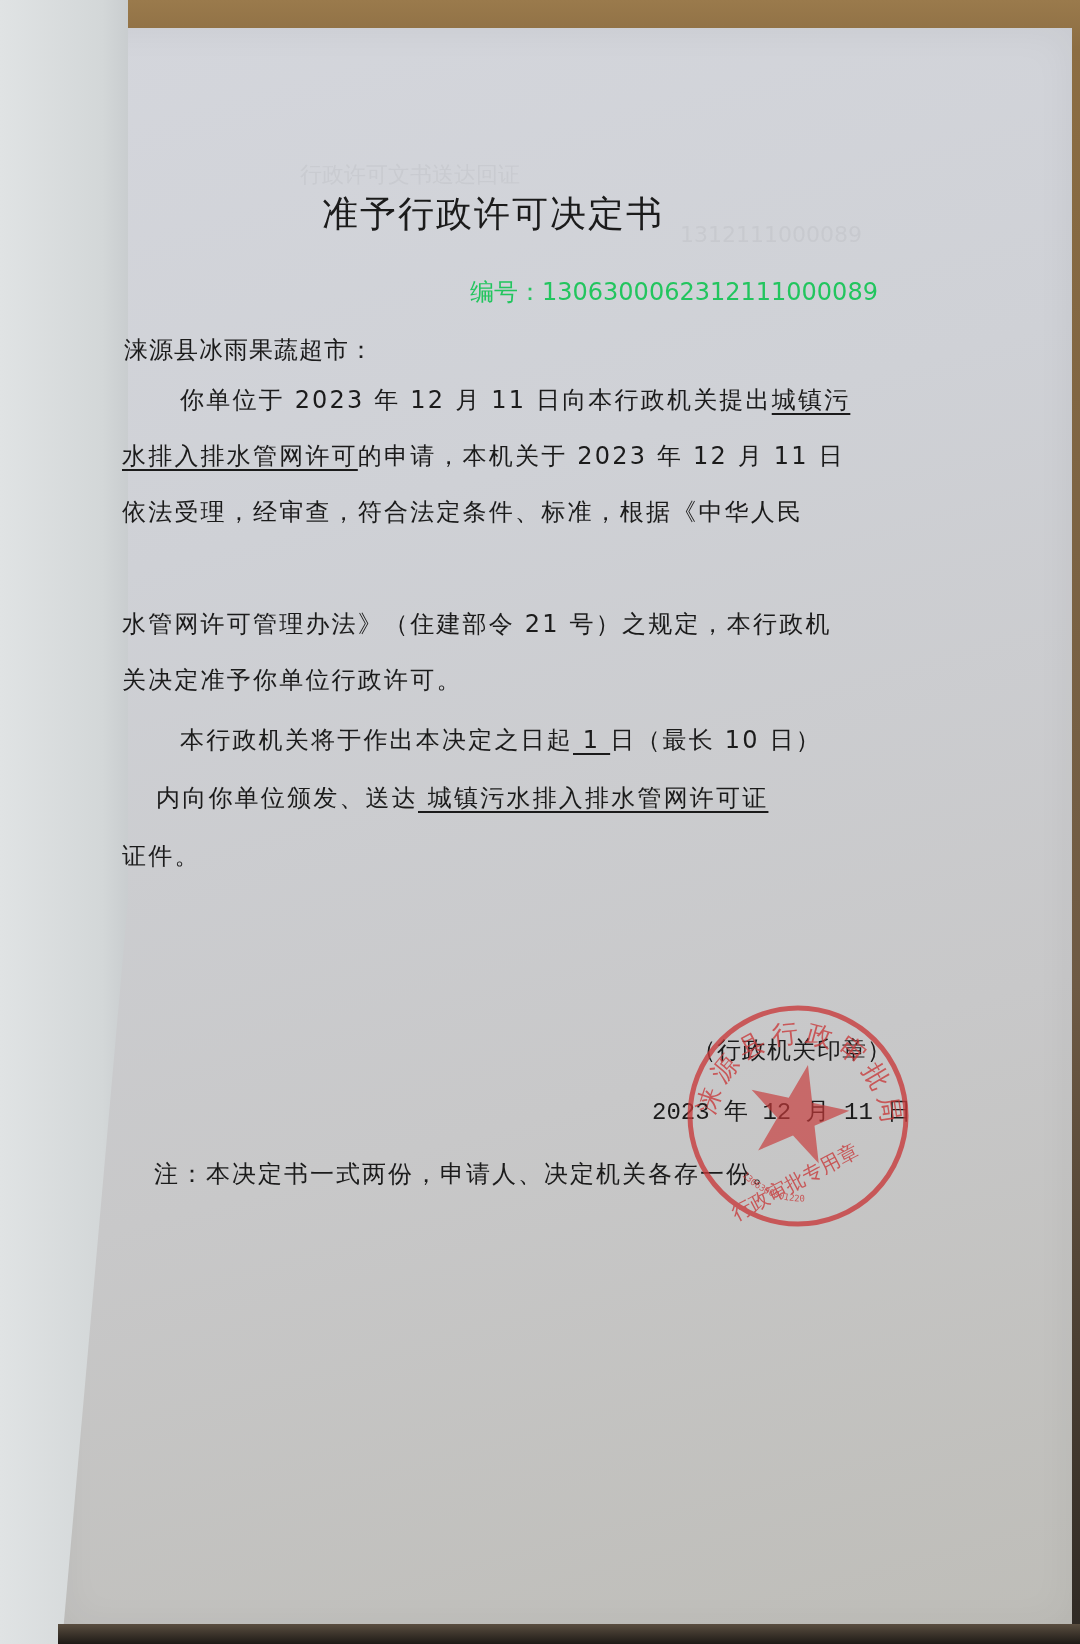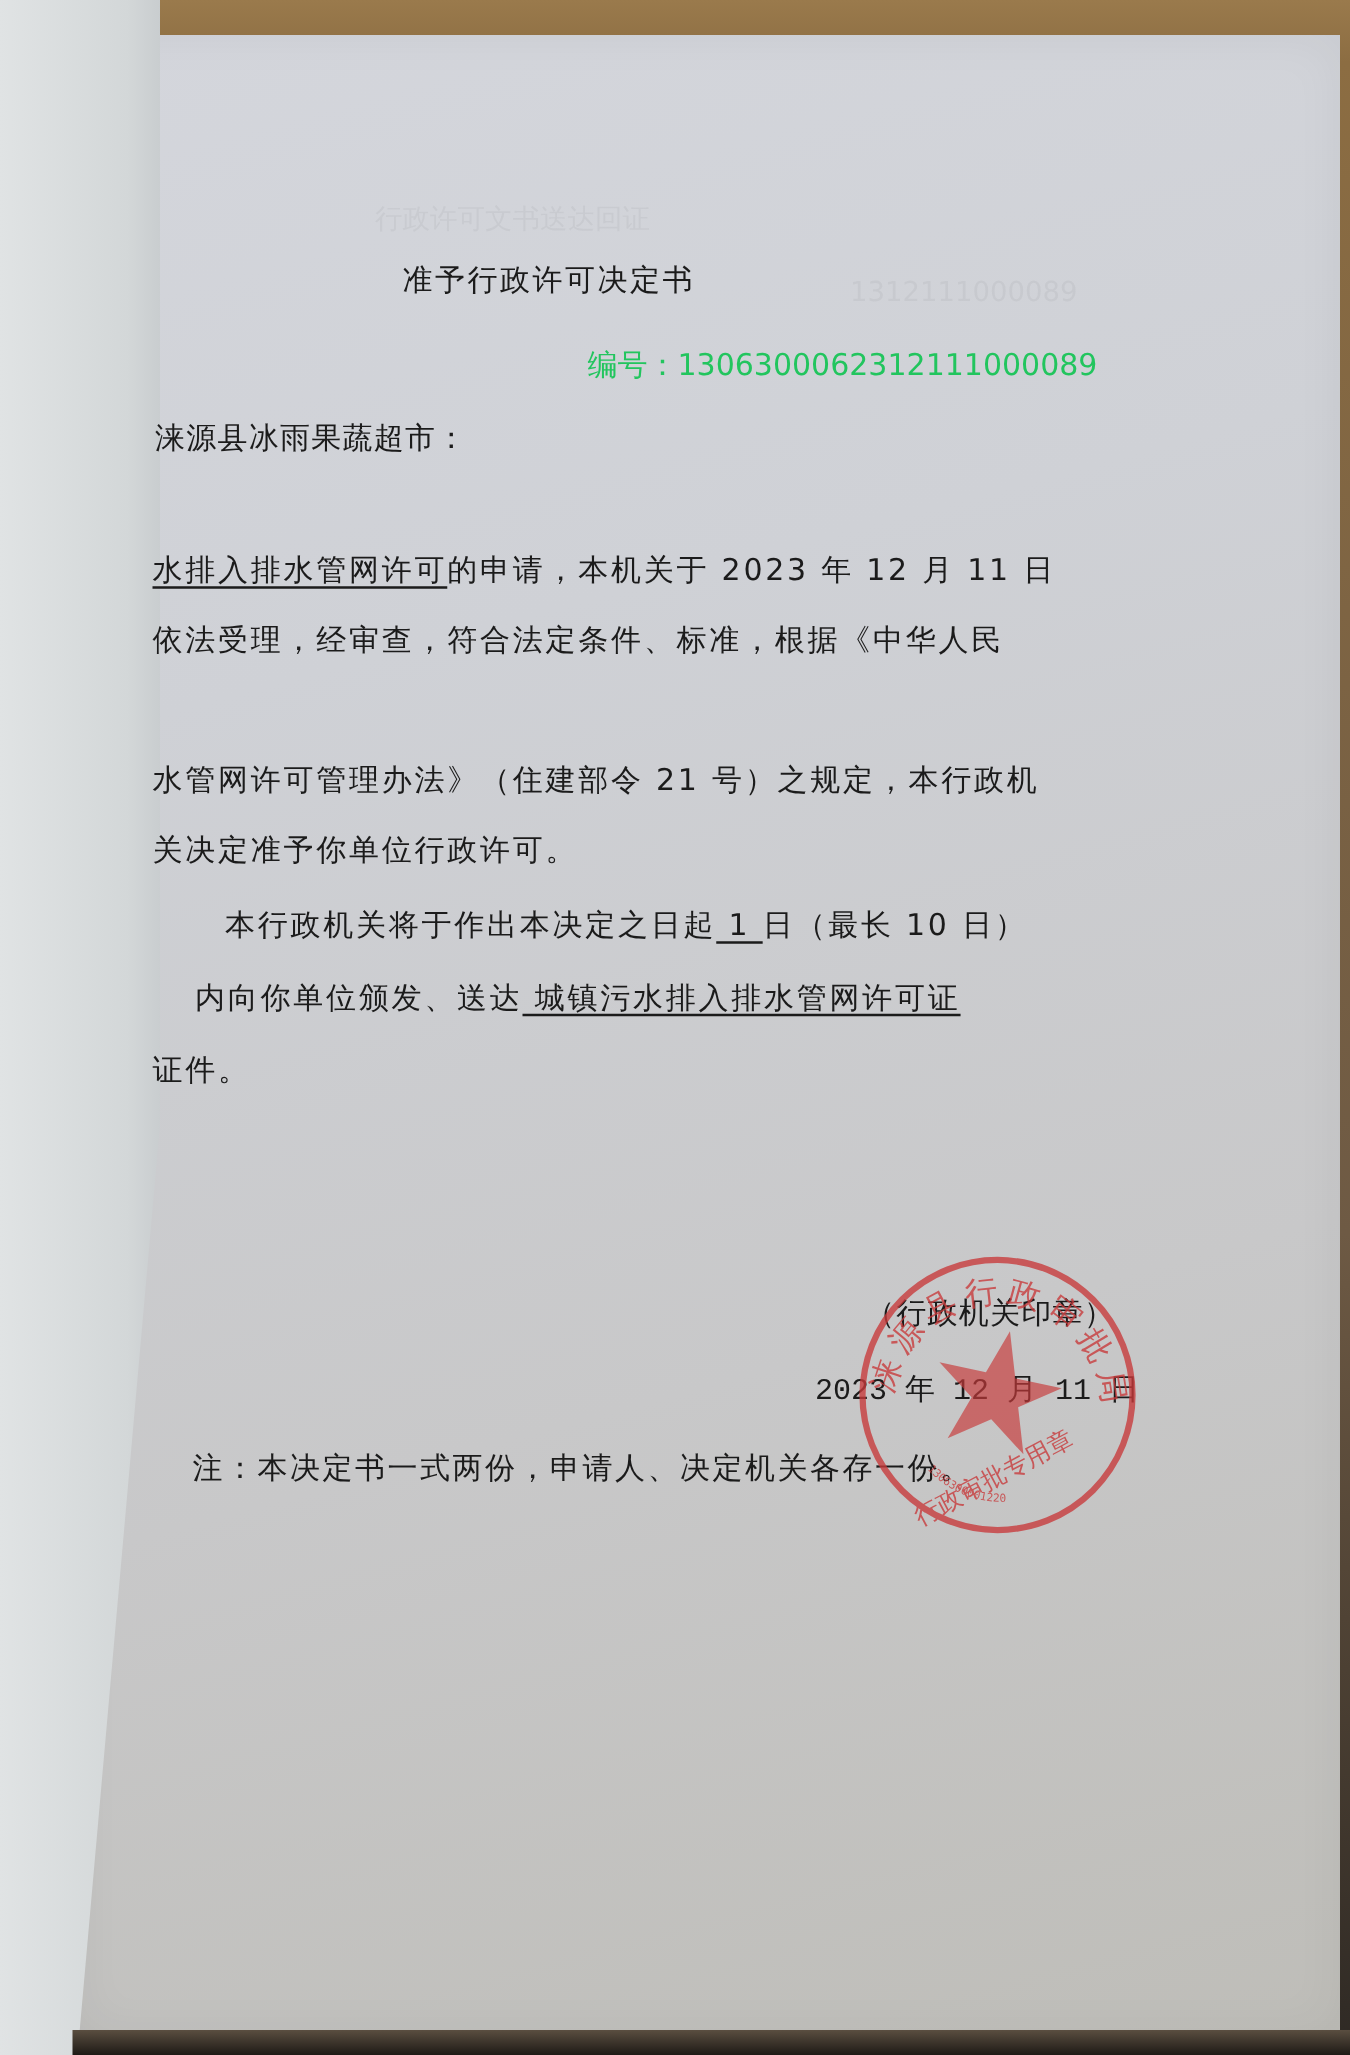--- a/index.html
+++ b/index.html
@@ -37,22 +37,22 @@
       clip-path: polygon(0 0, 128px 0, 128px 900px, 62px 1644px, 0 1644px);
     }
     .doc {
       position: absolute;
       left: 0; top: 0;
       width: 1080px; height: 1644px;
       color: #1b1b1b;
     }
     .title {
       position: absolute;
-      left: 322px; top: 208px;
-      font-size: 24px;
+      left: 322px; top: 190px;
+      font-size: 36px;
       letter-spacing: 2px;
       font-weight: 500;
       white-space: nowrap;
     }
     .doc-number {
       position: absolute;
       left: 470px; top: 276px;
       font-size: 24px;
       white-space: nowrap;
       color: #22c55e;
@@ -133,20 +133,23 @@
   <div class="bleed" style="left:680px; top:222px;">1312111000089</div>
 
   <div class="title">准予行政许可决定书</div>
 
   <div class="doc-number">
     <span>编号：</span><span>1306300062312111000089</span>
   </div>
 
   <div class="recipient">涞源县冰雨果蔬超市：</div>
 
+  <div class="body-line indent" style="top:384px;">
+    <span>你单位于 2023 年 12 月 11 日向本行政机关提出</span><span class="u">城镇污</span>
+  </div>
   <div class="body-line" style="top:440px;">
     <span class="u">水排入排水管网许可</span><span>的申请，本机关于 2023 年 12 月 11 日</span>
   </div>
   <div class="body-line" style="top:496px;text-align:center;">依法受理，经审查，符合法定条件、标准，根据《中华人民</div>
   <div class="body-line" style="top:608px;">水管网许可管理办法》（住建部令 21 号）之规定，本行政机</div>
   <div class="body-line" style="top:664px;">关决定准予你单位行政许可。</div>
 
   <div class="body-line indent" style="top:724px;">
     <span>本行政机关将于作出本决定之日起</span><span class="u"> 1 </span><span>日（最长 10 日）</span>
   </div>

